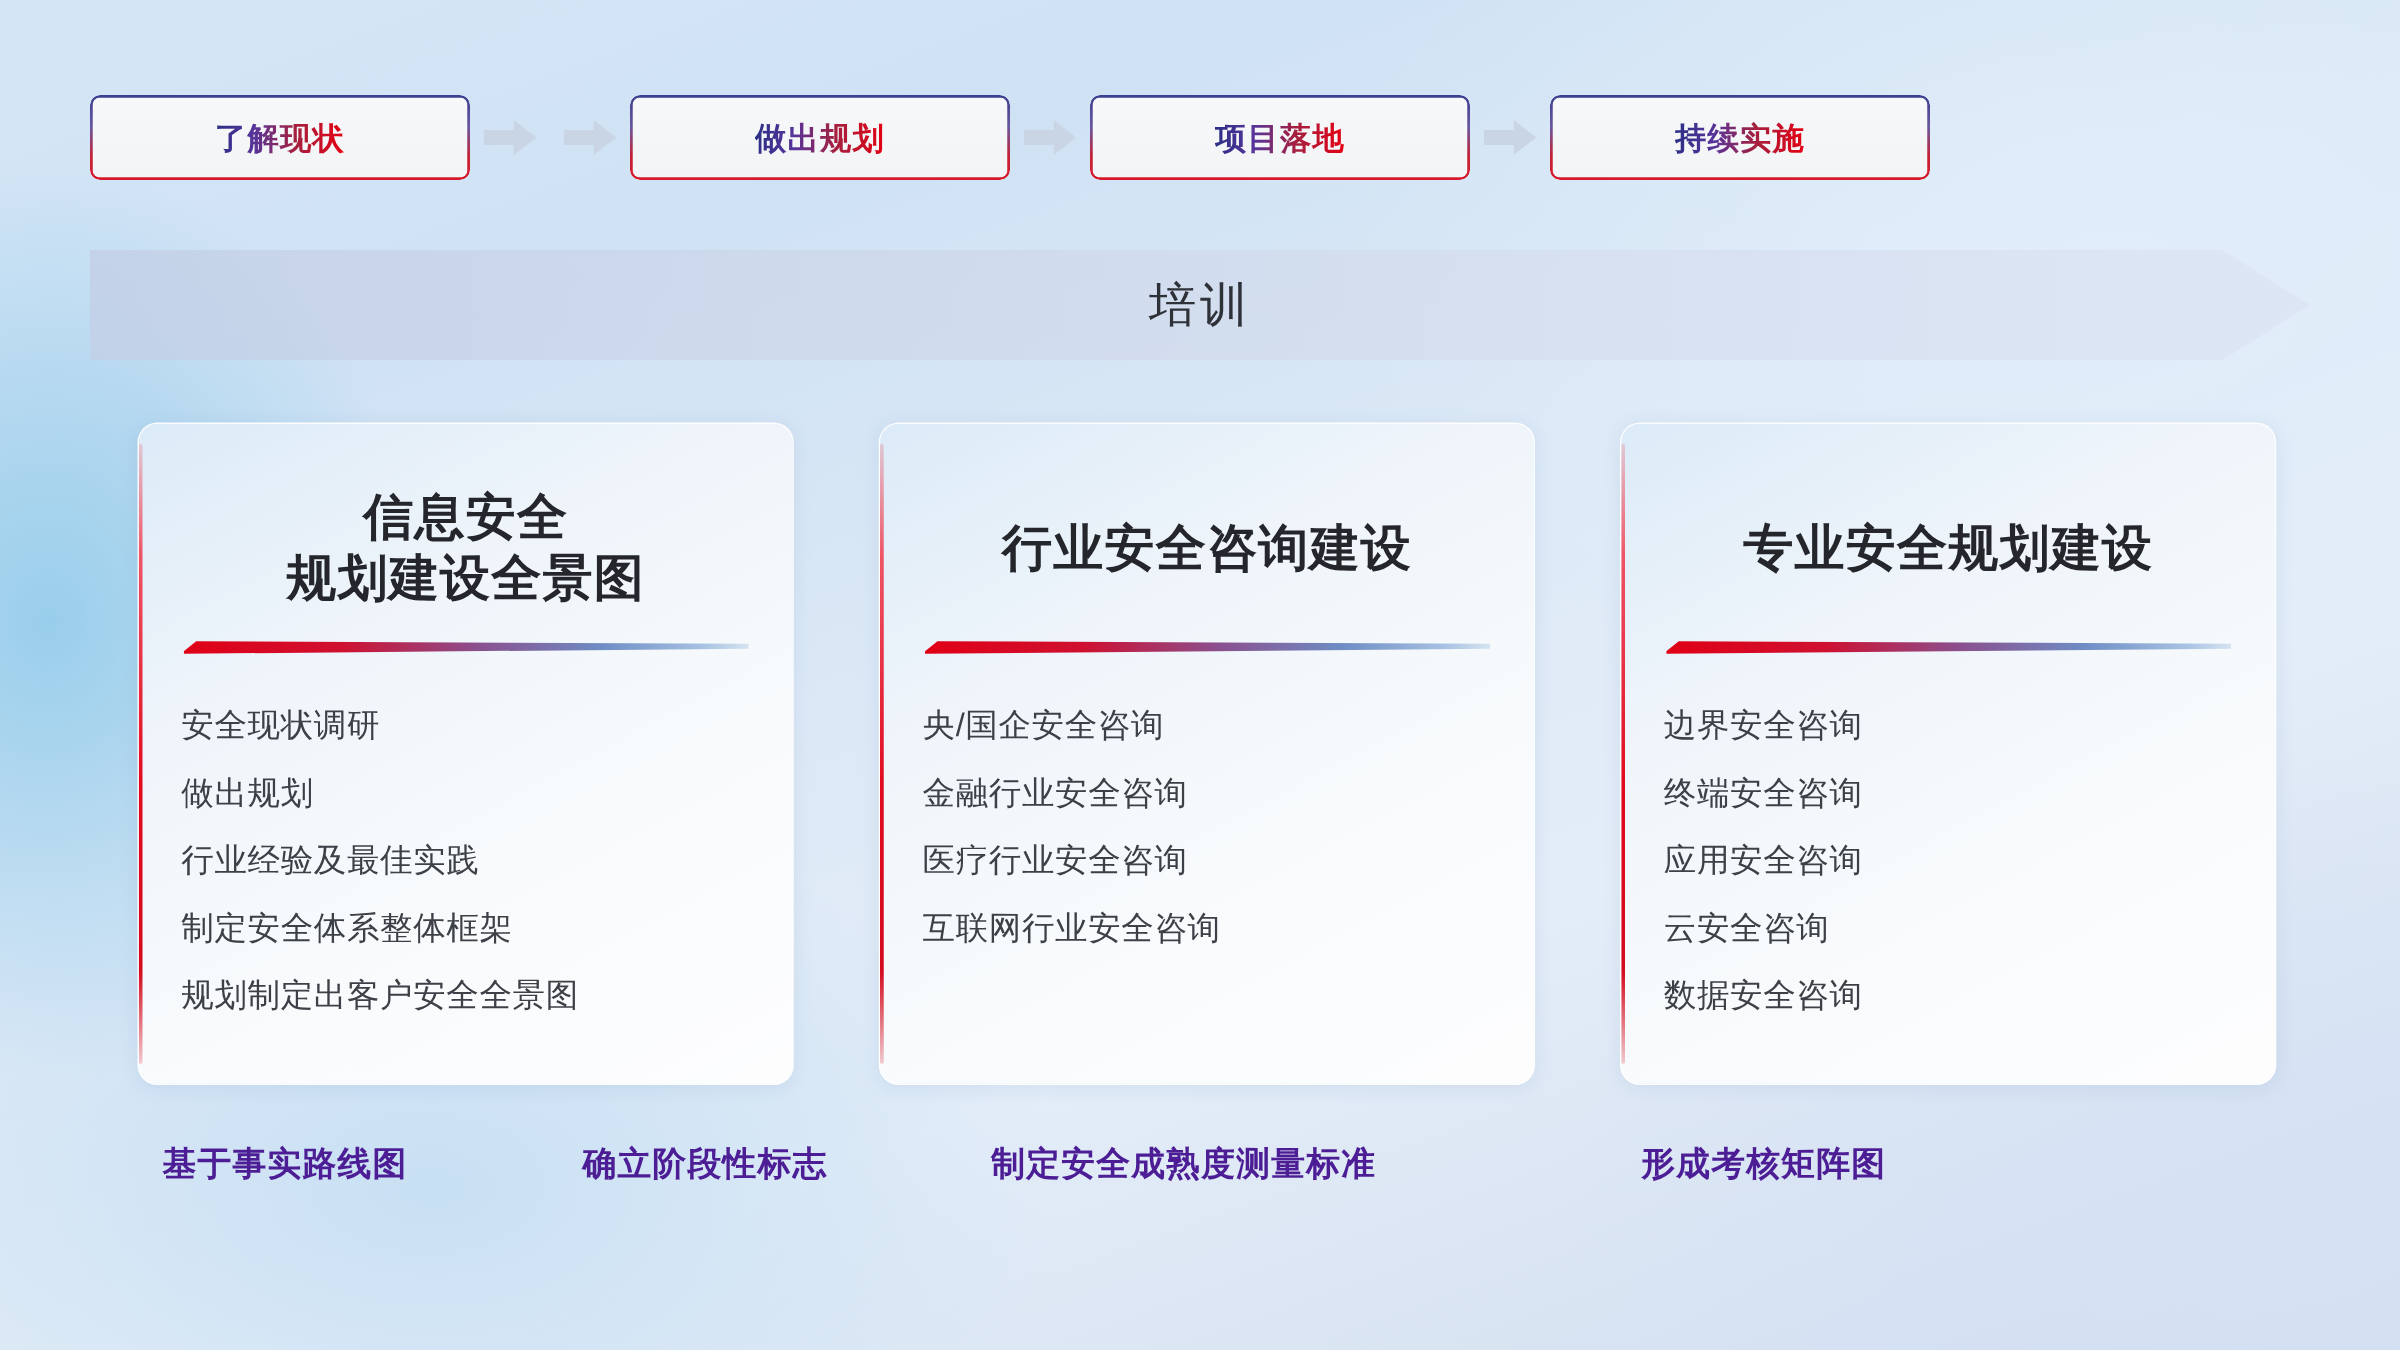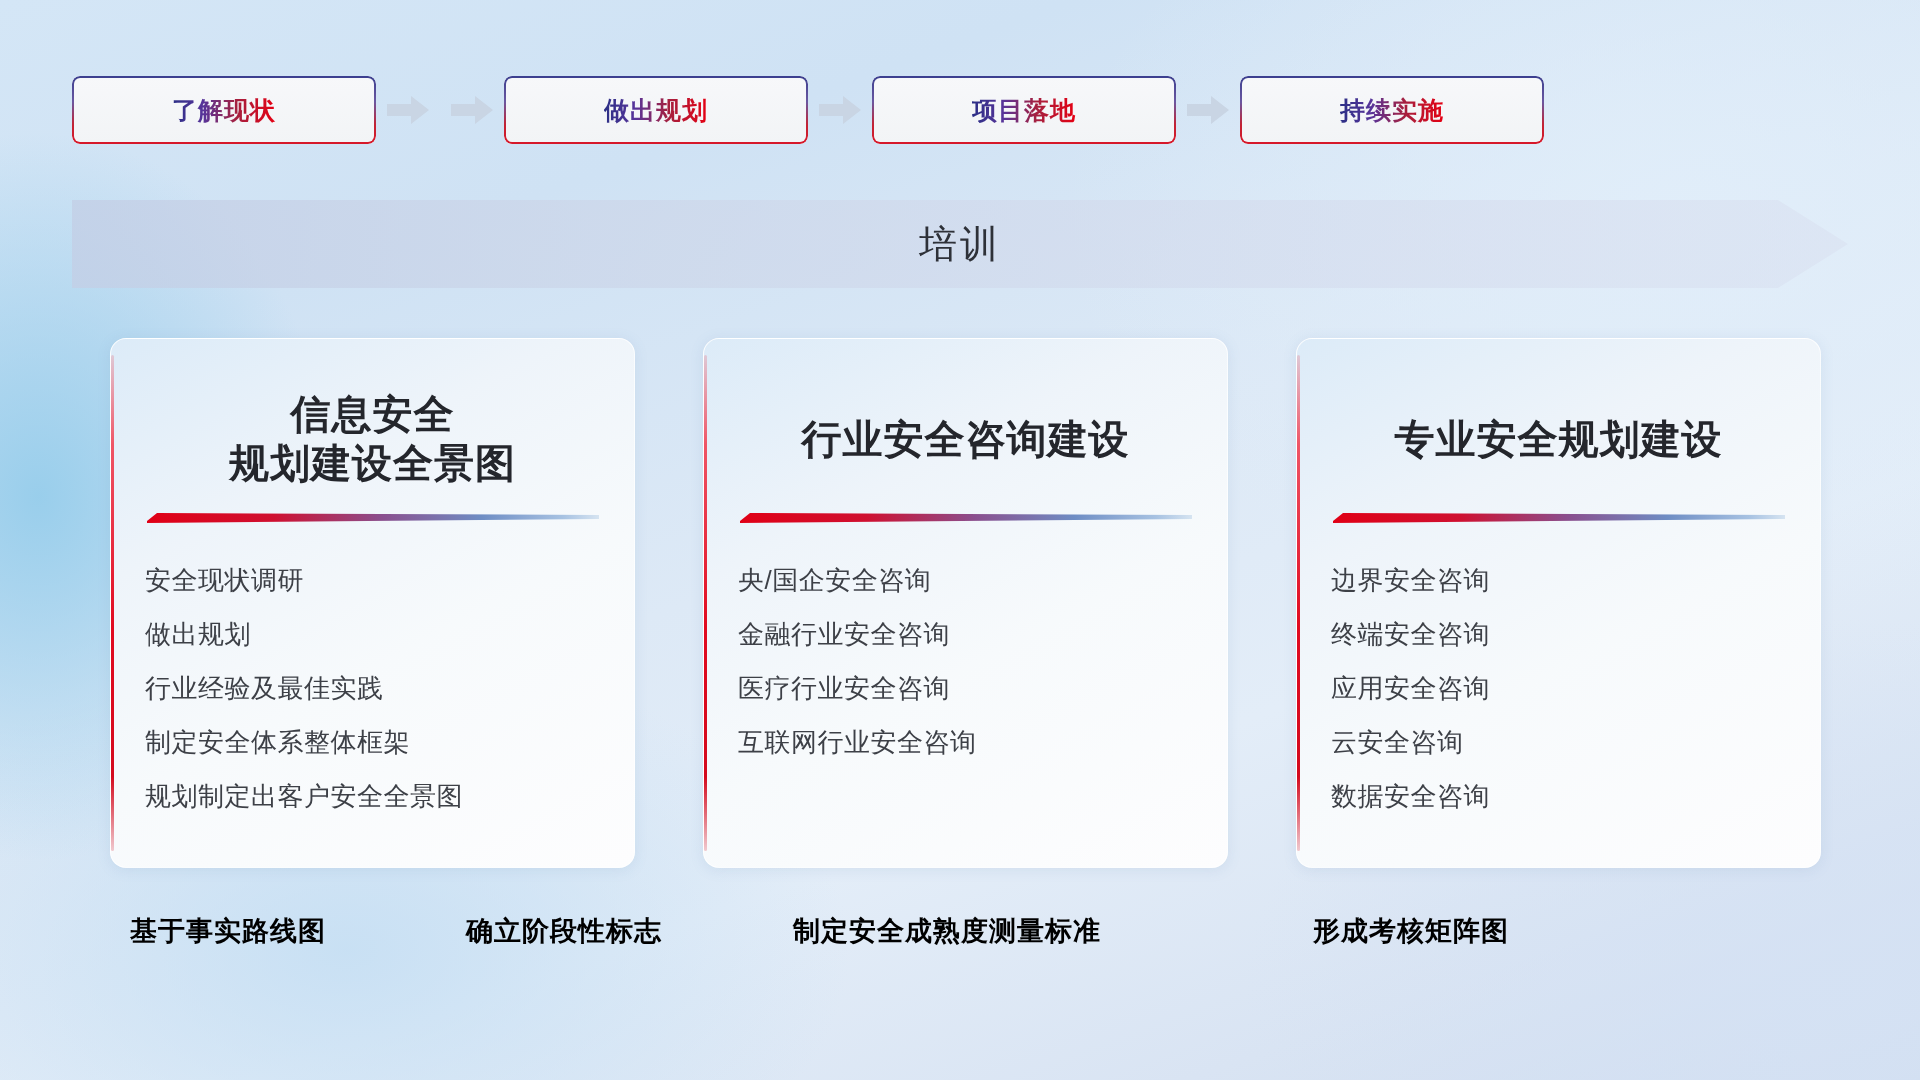--- a/index.html
+++ b/index.html
@@ -93,21 +93,21 @@
     list-style:none; font-size:26px; color:#3d4047; letter-spacing:0.5px;
     line-height:1.62;
   }
 
   
   .bottom-row{
     position:absolute; left:0; top:905px; width:1920px; height:52px;
   }
   .bottom-label{
     position:absolute; top:0; height:52px; display:flex; align-items:center;
-    font-size:27px; font-weight:700; color:#000000; letter-spacing:1px;
+    font-size:27px; font-weight:700; color:#4c1d95; letter-spacing:1px;
     white-space:nowrap;
   }
 </style>
 </head>
 <body>
 
 <div class="step-row">
 
   <div class="step-box">
     <span class="step-label">了解现状</span>

